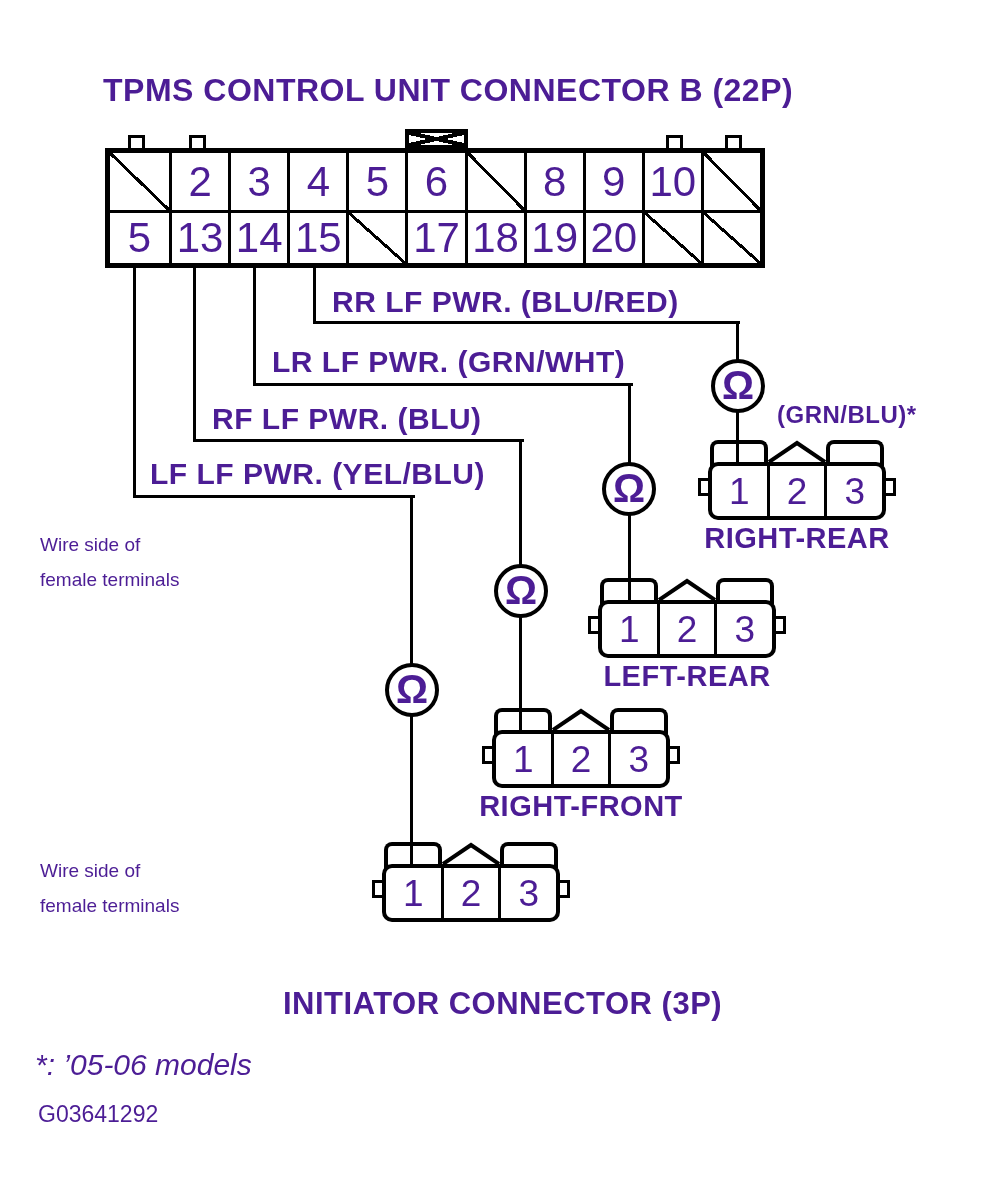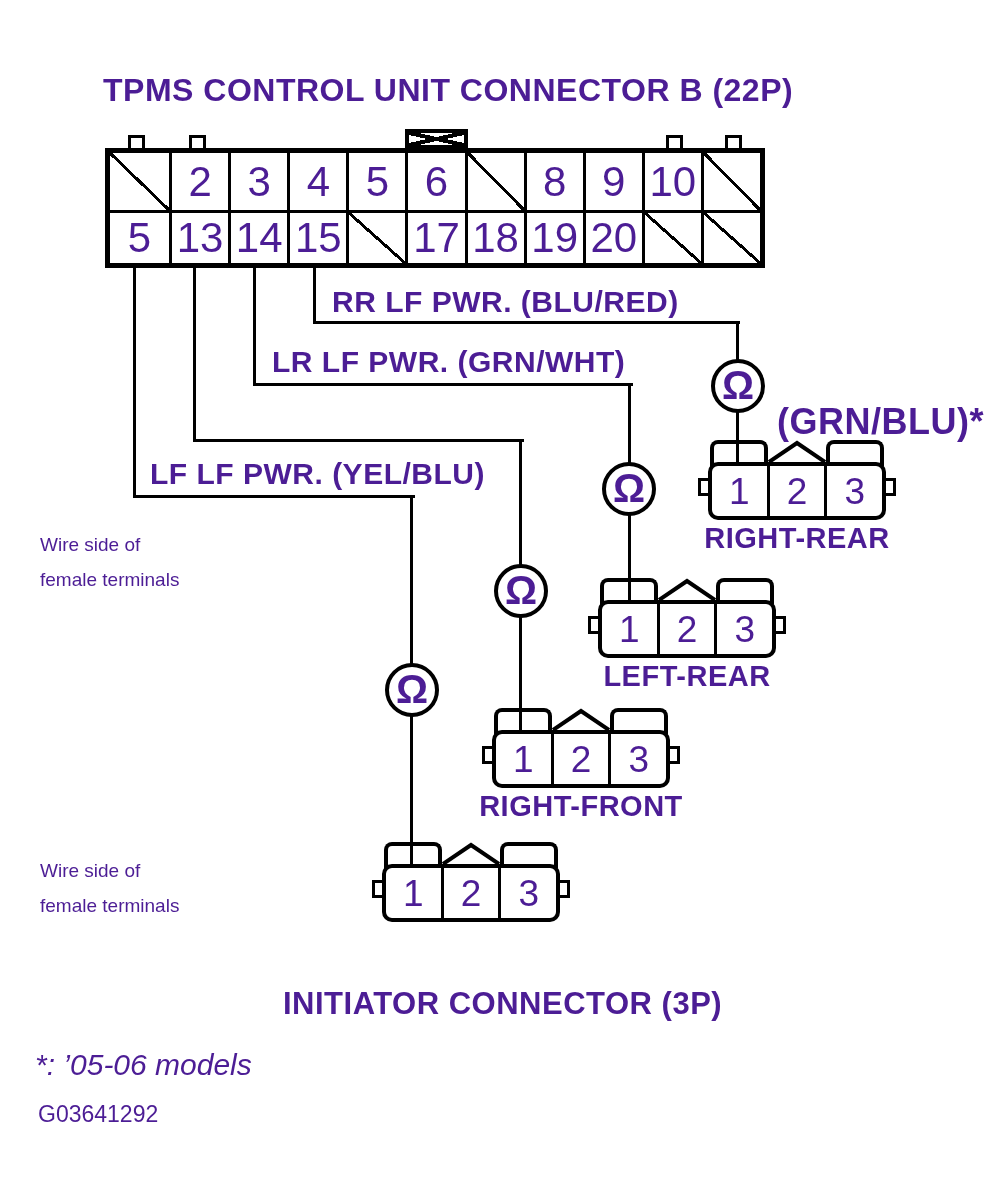--- a/index.html
+++ b/index.html
@@ -122,34 +122,35 @@
   <div class="v" style="left:628px; top:514px; height:90px;"></div>
   <div class="wire-label" style="left:272px; top:345px;">LR LF PWR. (GRN/WHT)</div>
   <div class="ohm" style="left:602px; top:462px;">
       <span>Ω</span>
     </div>
 
   <div class="v" style="left:193px; top:268px; height:174px;"></div>
   <div class="h" style="left:193px; top:439px; width:331px;"></div>
   <div class="v" style="left:519px; top:439px; height:127px;"></div>
   <div class="v" style="left:519px; top:616px; height:118px;"></div>
+  <div class="wire-label" style="left:212px; top:402px;">RF LF PWR. (BLU)</div>
   <div class="ohm" style="left:494px; top:564px;">
       <span>Ω</span>
     </div>
 
   <div class="v" style="left:133px; top:268px; height:230px;"></div>
   <div class="h" style="left:133px; top:495px; width:282px;"></div>
   <div class="v" style="left:410px; top:495px; height:170px;"></div>
   <div class="v" style="left:410px; top:715px; height:151px;"></div>
   <div class="wire-label" style="left:150px; top:457px;">LF LF PWR. (YEL/BLU)</div>
   <div class="ohm" style="left:385px; top:663px;">
       <span>Ω</span>
     </div>
 
-  <div class="t-bold" style="left:777px; top:401px; font-size:36px;">(GRN/BLU)*</div>
+  <div class="t-bold" style="left:777px; top:401px; font-size:24px;">(GRN/BLU)*</div>
 
   <div class="note" style="left:40px; top:527px;">
     <div>Wire side of</div>
     <div>female terminals</div>
   </div>
   <div class="note" style="left:40px; top:853px;">
     <div>Wire side of</div>
     <div>female terminals</div>
   </div>
 

